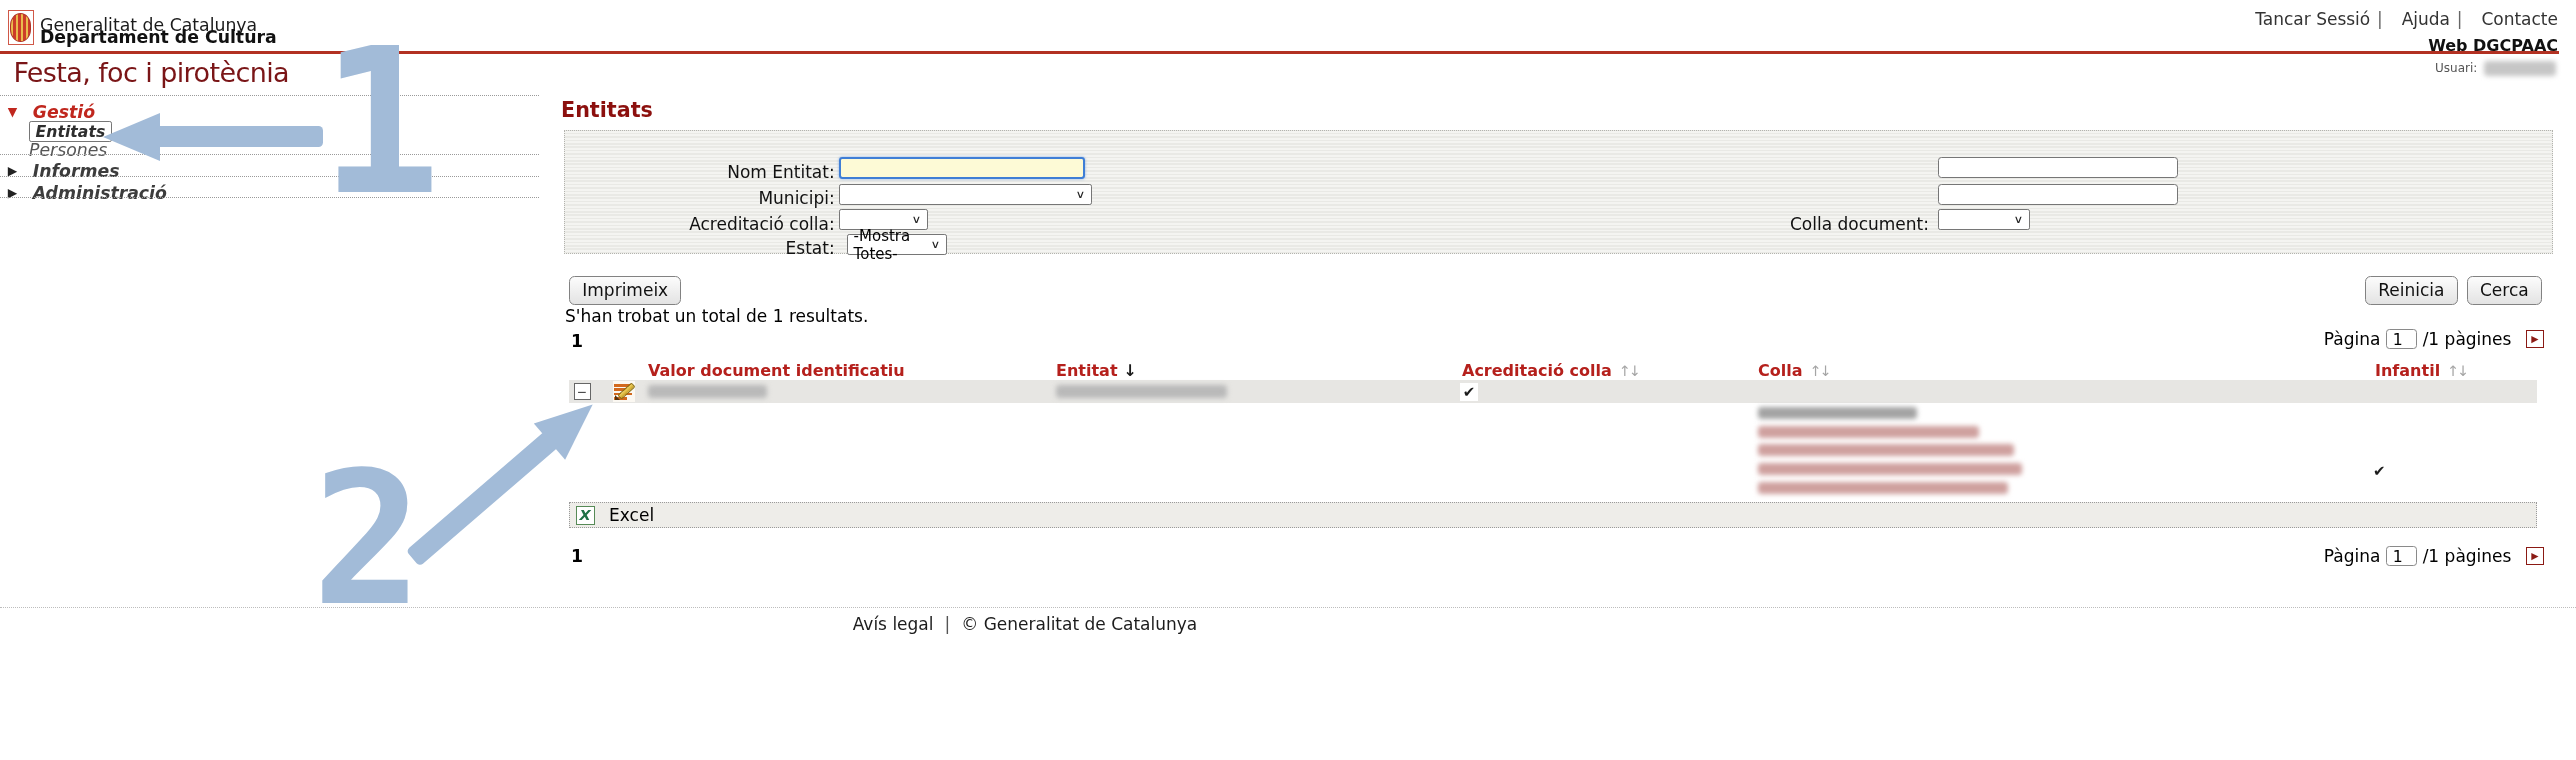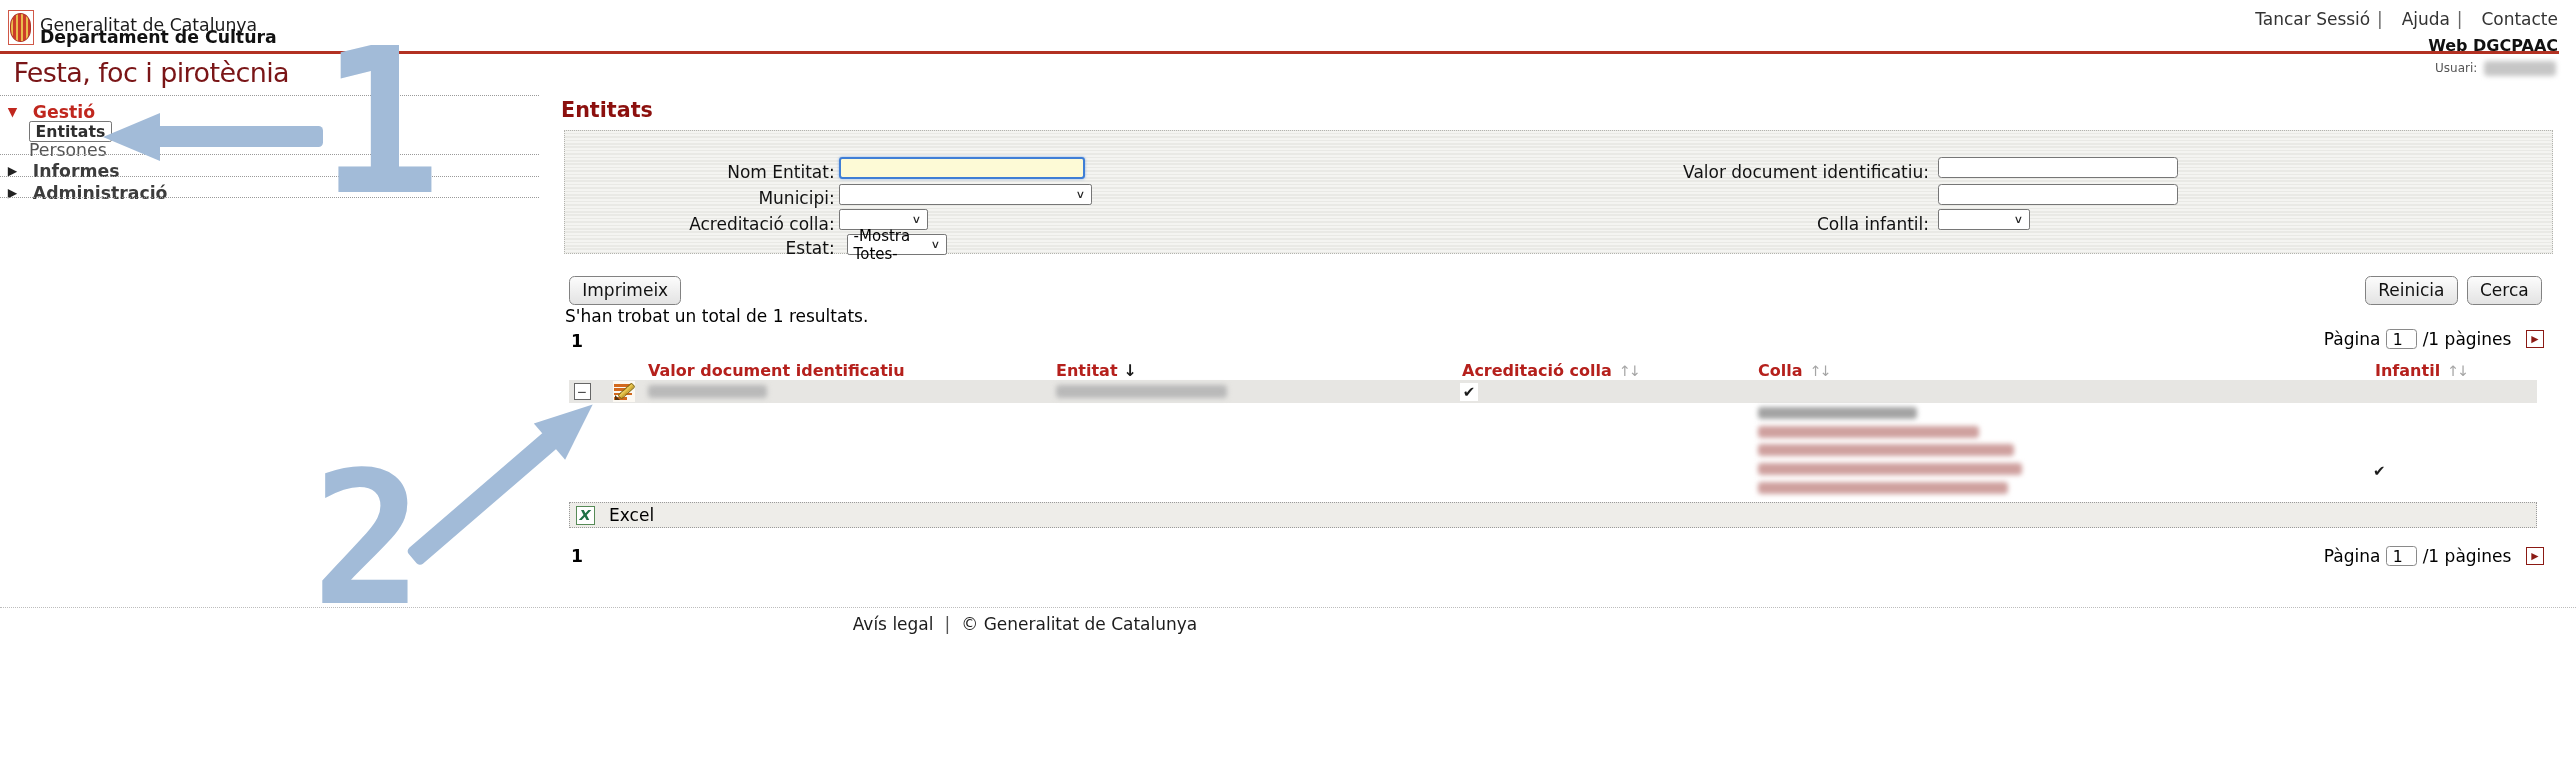--- a/index.html
+++ b/index.html
@@ -17,21 +17,21 @@
   .topnav span.lnk { cursor:pointer; }
   .weblbl { position:absolute; right:18px; top:36px; font-size:16px; font-weight:bold; color:#111; }
   .redline { position:absolute; left:0; top:51px; width:2559px; height:3.4px; background:#b23122; }
   .userrow { position:absolute; right:20px; top:61px; font-size:12px; color:#555; display:flex; align-items:center; gap:6.7px; }
   .redact { background:#b9b9b9; border-radius:3.4px; filter:blur(2.8px); }
   .user-redact { width:72px; height:14.5px; background:#c6c6c6; }
 
   
   .apptitle { position:absolute; left:13.4px; top:57px; font-size:27px; color:#7a1517; letter-spacing:-0.6px; }
   .dotline { position:absolute; left:0; width:539px; border-top:1.7px dotted #9a9a9a; }
-  .srow { position:absolute; font-size:17.3px; }
+  .srow { position:absolute; font-size:17.3px;font-style:italic; }
   .tri { font-size:12.3px; vertical-align:1.7px; margin-right:10px; }
   .tri.red { color:#c0271e; }
   .tri.blk { color:#222; }
   .sec-red { color:#c0271e; font-weight:bold; }
   .sec-g { color:#3c3c3c; font-weight:bold; }
   .sub { color:#555; }
   .sub.sel { color:#2e2e2e; font-weight:bold; }
 
   
   .ann-num { position:absolute; font-family:"DejaVu Sans Mono", monospace; font-weight:bold; color:#a2bbd8; line-height:1; z-index:50; }
@@ -161,26 +161,25 @@
     <span></span>
     <span class="chev">∨</span>
   </div>
 
   <div class="flabel lw" style="top:107px;">Estat:</div>
   <div class="sel" style="left:282px; top:103px; width:100px; font-size:15px;">
     <span>-Mostra Totes-</span>
     <span class="chev">∨</span>
   </div>
 
-  <div class="flabel rw" style="top:31px;">Valor document identificatiu:</div>
   <input class="txt" style="left: 1373px; top: 26px; width: 240px;">
 
   <input class="txt" style="left: 1373px; top: 53px; width: 240px;">
 
-  <div class="flabel rw" style="top:83px;">Colla infantil:</div>
+  <div class="flabel rw" style="top:83px;">Colla document:</div>
   <div class="sel" style="left:1373px; top:78px; width:92px;">
     <span></span>
     <span class="chev">∨</span>
   </div>
 </div>
 
 <button class="btn abs" style="left:569px; top:276px;">Imprimeix</button>
 <div class="btnrow-r">
   <button class="btn">Reinicia</button>
   <button class="btn">Cerca</button>

